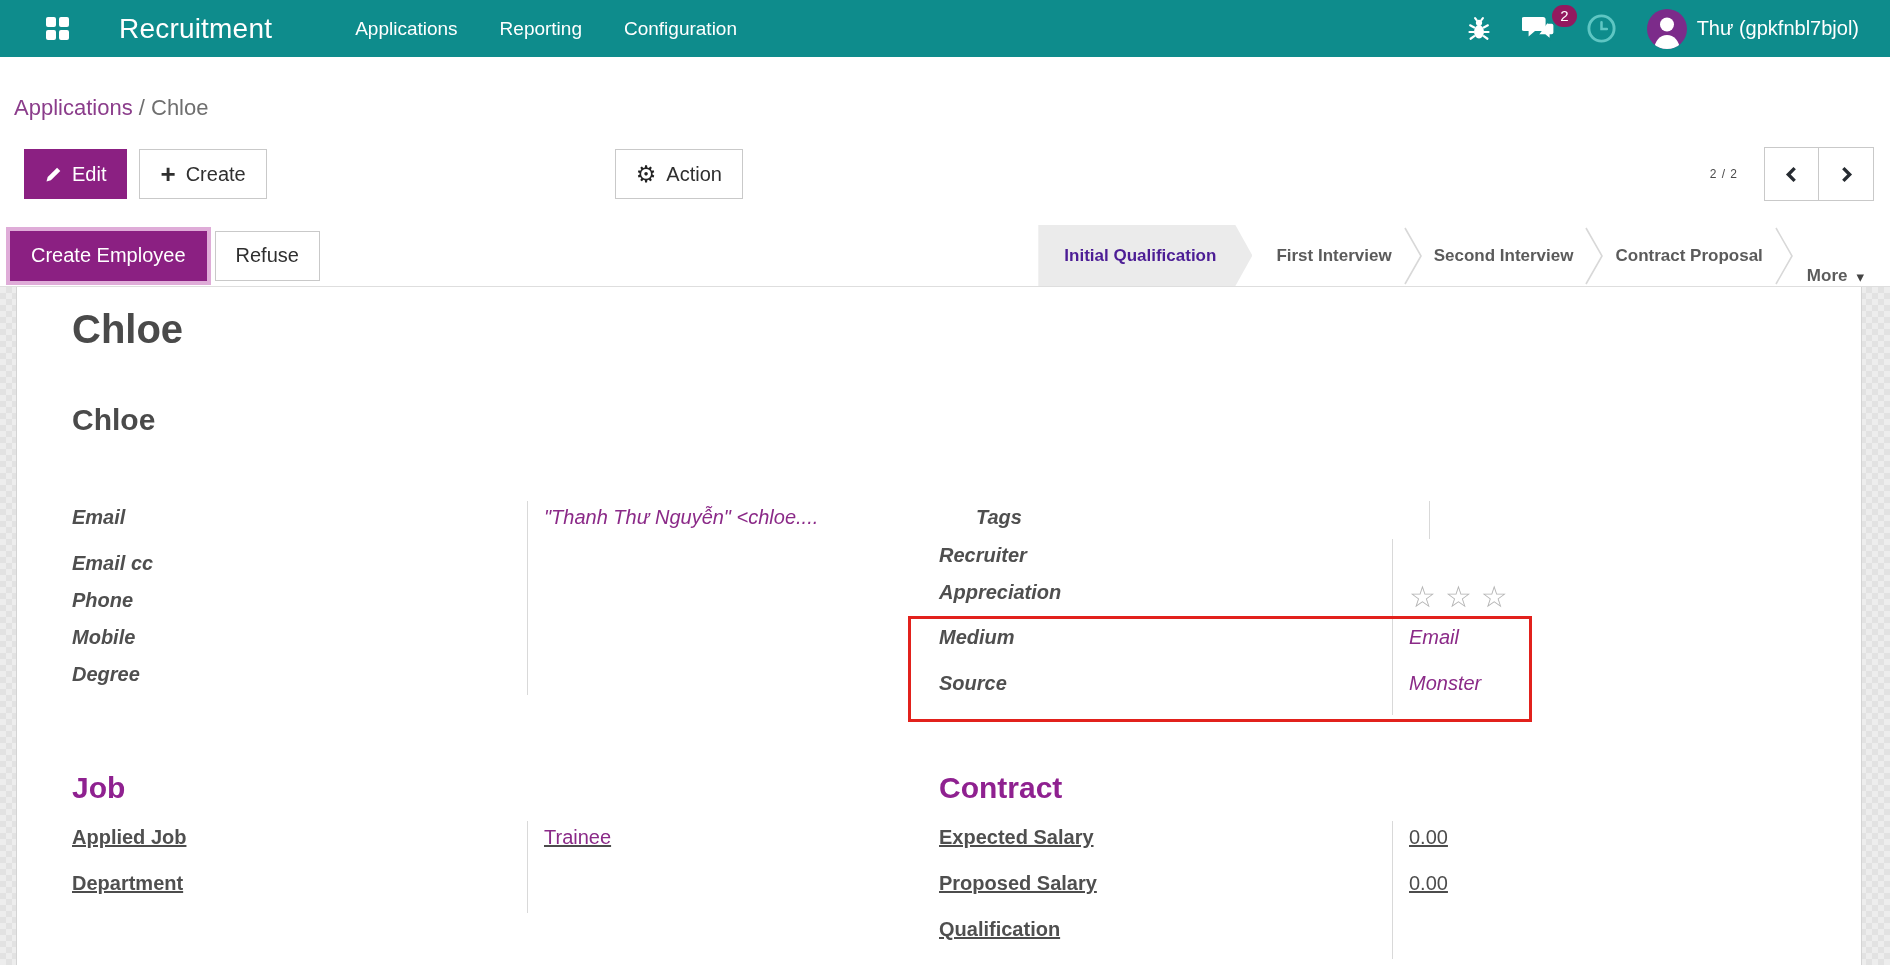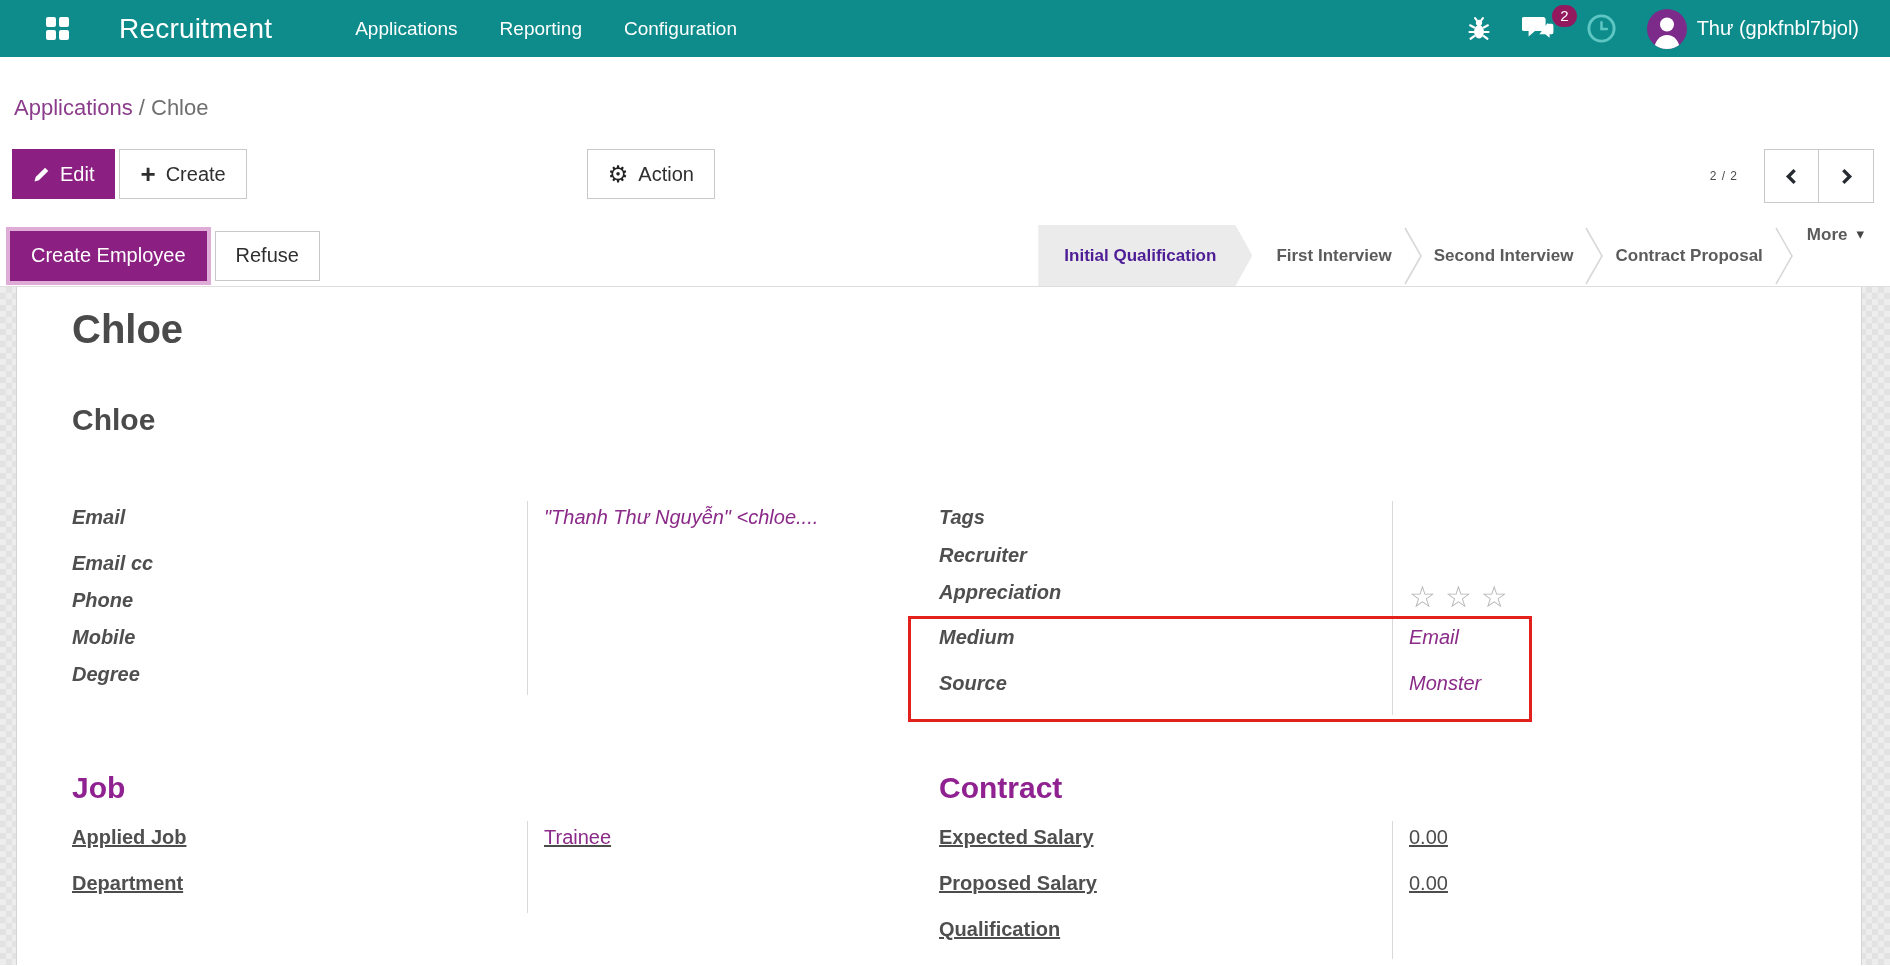--- a/index.html
+++ b/index.html
@@ -20,21 +20,21 @@
   .systray { margin-left:auto; display:flex; align-items:center; padding-right:16px; }
   .systray-item { padding:0 15px; display:flex; align-items:center; cursor:pointer; position:relative; }
   .badge { position:absolute; top:-9px; right:-6px; background:#93195f; color:#fff;
     font-size:15px; line-height:15px; padding:3px 8px 4px; border-radius:11px; }
   .avatar { width:40px; height:40px; border-radius:50%; background:#7c2b8a; overflow:hidden; }
   .user-name { font-size:20px; margin-left:10px; white-space:nowrap; }
 
   
   .breadcrumb { padding:38px 0 0 14px; font-size:22px; line-height:26px; color:#6f6f6f; }
   .breadcrumb .bc-parent { color:#8b3d8b; cursor:pointer; }
-  .cp-buttons { margin-top:28px; padding:0 16px 0 12px; height:50px; display:flex; align-items:flex-start; }
+  .cp-buttons { margin-top:28px; padding:0 16px 0 24px; height:50px; display:flex; align-items:center;gap:8px; }
   .control-panel { padding-bottom:26px; background:#fff; }
   .btn { height:50px; font-size:20px; display:inline-flex; align-items:center; gap:10px;
     background:#fff; border:1px solid #c9c9c9; color:#2f2f2f; padding:0 20px; cursor:pointer;
     font-family:inherit; white-space:nowrap; }
   .btn-primary { background:#8b2082; border-color:#8b2082; color:#fff; }
   .btn .plus-glyph { font-size:26px; font-weight:bold; line-height:20px; }
   .btn .gear-glyph { font-size:23px; line-height:20px; color:#222; }
   #action-btn { margin-left:340px; }
   #create-btn { margin-left:4px; }
   .pager { margin-left:auto; display:flex; align-items:center; gap:26px; }
@@ -48,21 +48,21 @@
   .statusbar { height:62px; border-bottom:1px solid #dedede; display:flex; align-items:center; background:#fff; }
   .sb-left { display:flex; gap:8px; padding-left:10px; align-items:center; }
   .ring { box-shadow:0 0 0 4px #dfacd8; }
   .sb-stages { margin-left:auto; display:flex; align-items:stretch; height:100%; }
   .stage { display:flex; align-items:center; font-size:17px; font-weight:bold; color:#5b5b5b;
     padding:0 10px; cursor:pointer; white-space:nowrap; }
   .stage.active { background:#ebebeb; color:#4c1d95; padding:0 36px 0 26px;
     clip-path:polygon(0 0, calc(100% - 17px) 0, 100% 50%, calc(100% - 17px) 100%, 0 100%);
     margin-right:14px; }
   .stage-sep { display:flex; align-items:center; }
-  .stage-more { display:flex; align-items:flex-start; gap:9px; padding:0 26px 0 12px;
+  .stage-more { display:flex; align-items:flex-end; gap:9px; padding:0 26px 0 12px;
     font-size:17px; font-weight:bold; color:#5b5b5b; cursor:pointer; }
   .caret { font-size:15px; color:#444; }
 
   
   .content { height:678px; display:flex; align-items:stretch;
     background-color:#ededed;
     background-image:
       linear-gradient(45deg,#e2e2e2 25%,transparent 25%,transparent 75%,#e2e2e2 75%),
       linear-gradient(45deg,#e2e2e2 25%,transparent 25%,transparent 75%,#e2e2e2 75%);
     background-size:12px 12px; background-position:0 0,6px 6px; }
@@ -75,21 +75,21 @@
   .fields-grid { margin-top:64px; display:grid; grid-template-columns:823px 867px; column-gap:44px;font-style:italic; }
   .frow { display:flex; align-items:stretch; }
   .flabel { font-weight:bold; color:#4f4f4f; font-size:20px; padding-top:5px; }
   .col-left .flabel, .col-job .flabel { width:455px; }
   .col-right .flabel, .col-contract .flabel { width:453px; }
   .fvalue { flex:1; border-left:1px solid #d9d9d9; padding:5px 0 0 16px; font-size:20px; color:#4c4c4c; }
   .vlink { color:#8b2a88; cursor:pointer; }
   .vtext { color:#4c4c4c; }
   .col-left .frow { height:37px; }
   .col-left .frow:first-child { height:46px; }
-  .col-right .frow:nth-child(1) { height:38px; }
+  .col-right .frow:nth-child(1) { height:38px;margin-left:37px; }
   .col-right .frow:nth-child(2) { height:37px; }
   .col-right .frow:nth-child(3) { height:45px; }
   .col-right .frow:nth-child(4) { height:46px; }
   .col-right .frow:nth-child(5) { height:48px; }
   .stars { color:#b4b4b4; font-size:30px; line-height:30px; letter-spacing:9px; padding-top:1px; display:inline-block; }
   .stars span { cursor:pointer; }
 
   .sections-grid { margin-top:56px; display:grid; grid-template-columns:823px 867px; column-gap:44px; }
   .section h3 { font-size:30px; line-height:34px; color:#8f2190; font-weight:bold; margin-bottom:16px; }
   .section .frow { height:46px;text-decoration:underline; }

